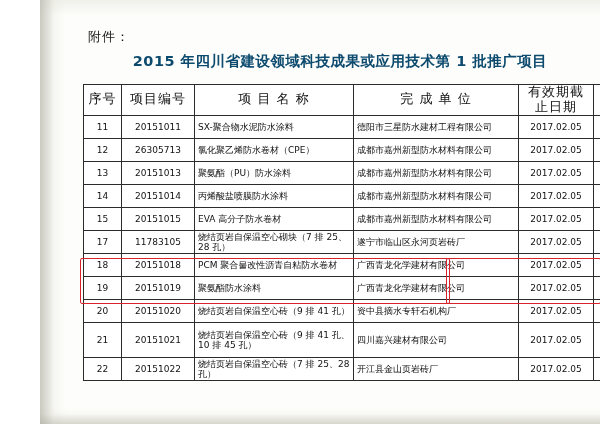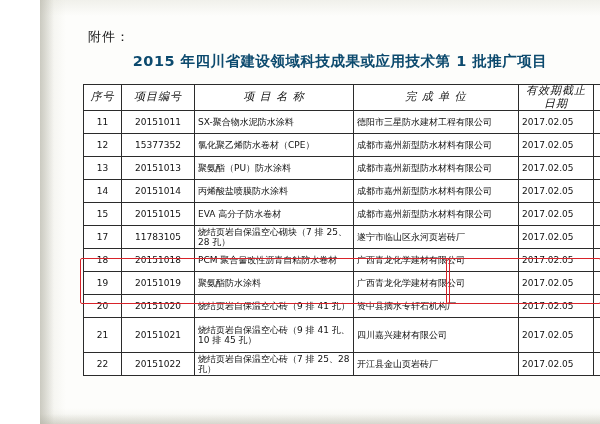--- a/index.html
+++ b/index.html
@@ -68,30 +68,29 @@
     color: #111;
     padding: 0 3px;
     height: 22px;
     line-height: 1.15;
     vertical-align: middle;
     overflow: hidden;
   }
   table.main th {
     text-align: center;
     font-weight: normal;
-    font-size: 11px;
+    font-size: 13px;
     height: 24px;
     letter-spacing: 1px;
-    font-style: italic;
   }
   .c-no      { width: 31px;  text-align: center; }
   .c-code    { width: 66px;  text-align: center; }
   .c-name    { width: 152px; text-align: left; padding-left: 5px; }
   .c-unit    { width: 158px; text-align: left; padding-left: 5px; }
-  .c-date    { width: 68px;  text-align: left; }
+  .c-date    { width: 68px;  text-align: center; }
   .c-remark  { width: 41px;  text-align: center; }
   tr.tall td { height: 34px; }
   tr.tall .c-name, tr.tall .c-unit { vertical-align: middle; }
   
   .redbox {
     position: absolute;
     border: 1.6px solid #d8232a;
     border-radius: 2px;
     pointer-events: none;
   }
@@ -147,21 +146,21 @@
       <tr>
         <td class="c-no">11</td>
         <td class="c-code">20151011</td>
         <td class="c-name">SX-聚合物水泥防水涂料</td>
         <td class="c-unit">德阳市三星防水建材工程有限公司</td>
         <td class="c-date">2017.02.05</td>
         <td class="c-remark"></td>
       </tr>
       <tr>
         <td class="c-no">12</td>
-        <td class="c-code">15377352</td>
+        <td class="c-code">26305713</td>
         <td class="c-name">氯化聚乙烯防水卷材（CPE）</td>
         <td class="c-unit">成都市嘉州新型防水材料有限公司</td>
         <td class="c-date">2017.02.05</td>
         <td class="c-remark"></td>
       </tr>
       <tr>
         <td class="c-no">13</td>
         <td class="c-code">20151013</td>
         <td class="c-name">聚氨酯（PU）防水涂料</td>
         <td class="c-unit">成都市嘉州新型防水材料有限公司</td>

